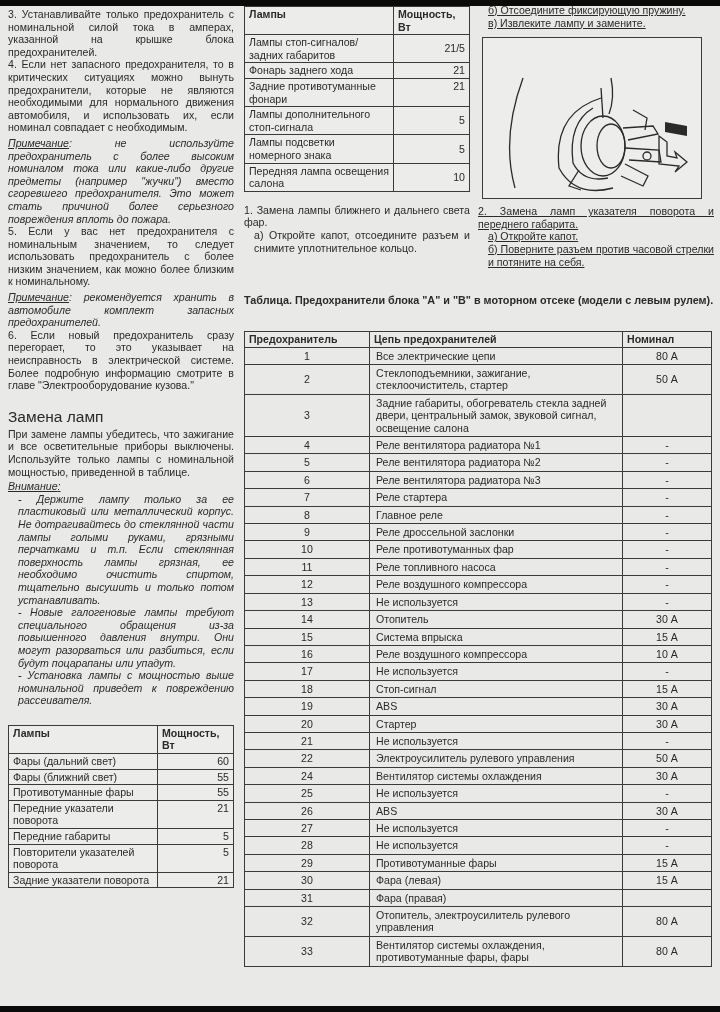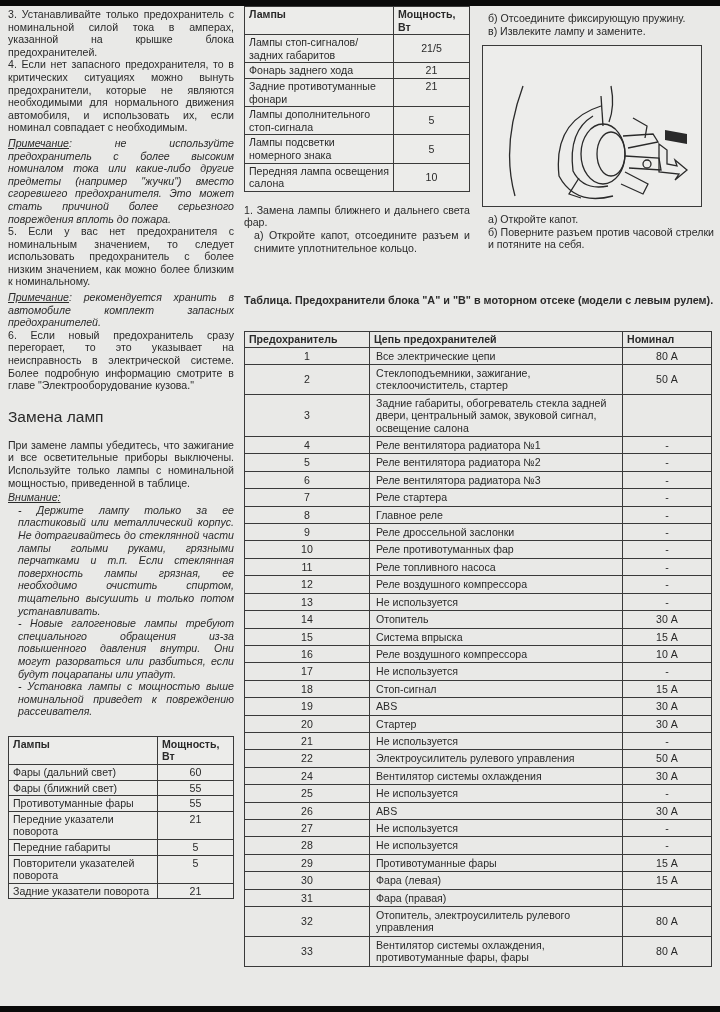--- a/index.html
+++ b/index.html
@@ -8,30 +8,30 @@
     background: #e9e9e7;
     font-family: "Liberation Sans", sans-serif;
     color: #2a2a2a;
     position: relative;
   }
   .topbar { position: absolute; left: 0; top: 0; width: 720px; height: 6px; background: #0a0a0a; }
   .botbar { position: absolute; left: 0; top: 1006px; width: 720px; height: 6px; background: #0a0a0a; }
   .col { position: absolute; }
   #col-left { left: 8px; top: 8px; width: 226px; }
   #col-mid { left: 244px; top: 6px; width: 226px; }
-  #col-right { left: 478px; top: 12px; width: 236px; }
+  #col-right { left: 478px; top: 4px; width: 236px; text-decoration: underline; }
   p { margin: 0; font-size: 10.6px; line-height: 12.6px; text-align: justify; }
   .it { font-style: italic; }
   .ul { text-decoration: underline; }
   .indent { padding-left: 10px; }
   h2 { margin: 0; font-size: 15.5px; font-weight: normal; line-height: 18px; }
   table { border-collapse: collapse; font-size: 10.6px; }
   td, th { border: 1.3px solid #3a3a3a; padding: 1px 4px; line-height: 12.6px; vertical-align: top; }
   th { font-weight: bold; text-align: left; }
-  td.num { text-align: center; }
+  td.num { text-align: right; }
   .lamp-table { width: 226px; background: #ececea; }
   .lamp-table td:first-child { width: 140px; }
   .fuse-title { font-weight: bold; font-size: 10.8px; line-height: 12.6px; }
   #fuse-table-wrap { position: absolute; left: 244px; top: 331px; width: 468px; }
   .fuse-table { width: 468px; }
   .fuse-table td { padding: 2px 6px; line-height: 12.4px; vertical-align: middle; }
   .fuse-table td.c1 { width: 112px; text-align: center; }
   .fuse-table td.c3 { width: 76px; text-align: center; }
   .illus { width: 218px; height: 160px; border: 1.4px solid #3a3a3a; margin: 8px 0 6px 4px; background: #ededeb; }
 </style>
@@ -42,21 +42,21 @@
 
 <div class="col" id="col-left">
   <p>3. Устанавливайте только предохранитель с номинальной силой тока в амперах, указанной на крышке блока предохранителей.</p>
   <p>4. Если нет запасного предохранителя, то в критических ситуациях можно вынуть предохранители, которые не являются необходимыми для нормального движения автомобиля, и использовать их, если номинал совпадает с необходимым.</p>
   <p class="it" style="margin-top:3px"><span class="ul">Примечание</span><span>: не используйте предохранитель с более высоким номиналом тока или какие-либо другие предметы (например "жучки") вместо сгоревшего предохранителя. Это может стать причиной более серьезного повреждения вплоть до пожара.</span></p>
   <p>5. Если у вас нет предохранителя с номинальным значением, то следует использовать предохранитель с более низким значением, как можно более близким к номинальному.</p>
   <p class="it" style="margin-top:3px"><span class="ul">Примечание</span><span>: рекомендуется хранить в автомобиле комплект запасных предохранителей.</span></p>
   <p>6. Если новый предохранитель сразу перегорает, то это указывает на неисправность в электрической системе. Более подробную информацию смотрите в главе "Электрооборудование кузова."</p>
 
   <h2 style="margin-top:16px">Замена ламп</h2>
-  <p style="margin-top:13px">При замене лампы убедитесь, что зажигание и все осветительные приборы выключены. Используйте только лампы с номинальной мощностью, приведенной в таблице.</p>
+  <p style="margin-top:2px">При замене лампы убедитесь, что зажигание и все осветительные приборы выключены. Используйте только лампы с номинальной мощностью, приведенной в таблице.</p>
   <p class="it ul" style="margin-top:2px"><span>Внимание</span>:</p>
   <p class="it indent">- Держите лампу только за ее пластиковый или металлический корпус. Не дотрагивайтесь до стеклянной части лампы голыми руками, грязными перчатками и т.п. Если стеклянная поверхность лампы грязная, ее необходимо очистить спиртом, тщательно высушить и только потом устанавливать.</p>
   <p class="it indent">- Новые галогеновые лампы требуют специального обращения из-за повышенного давления внутри. Они могут разорваться или разбиться, если будут поцарапаны или упадут.</p>
   <p class="it indent">- Установка лампы с мощностью выше номинальной приведет к повреждению рассеивателя.</p>
 
   <table class="lamp-table" style="margin-top:18px">
     <tbody>
         <tr>
       <th>Лампы</th>
       <th>Мощность, Вт</th>
@@ -147,20 +147,21 @@
         <path d="M142 126 L165 138 L160 148 L138 138"></path>
         <path d="M118 50 L120 80"></path>
         <path d="M128 40 Q132 60 126 76"></path>
         <path d="M150 72 L164 80 L162 92"></path>
         <path d="M96 132 L86 148 L98 152"></path>
         <path d="M176 98 L176 126 L196 128 L192 134 L204 124 L192 114 L194 120 L184 118 L184 104 Z"></path>
       </g>
       <path d="M182 84 L204 88 L204 98 L182 94 Z" fill="#2a2a2a"></path>
     </svg>
   </div>
+  <p>2. Замена ламп указателя поворота и переднего габарита.</p>
   <p class="indent">а) Откройте капот.</p>
   <p class="indent">б) Поверните разъем против часовой стрелки и потяните на себя.</p>
 </div>
 
 <div id="fuse-table-wrap">
   <p class="fuse-title" style="position:absolute; top:-37px; left:0; width:470px;">Таблица. Предохранители блока "А" и "В" в моторном отсеке (модели с левым рулем).</p>
   <table class="fuse-table">
     <thead>
       <tr>
         <th>Предохранитель</th>

